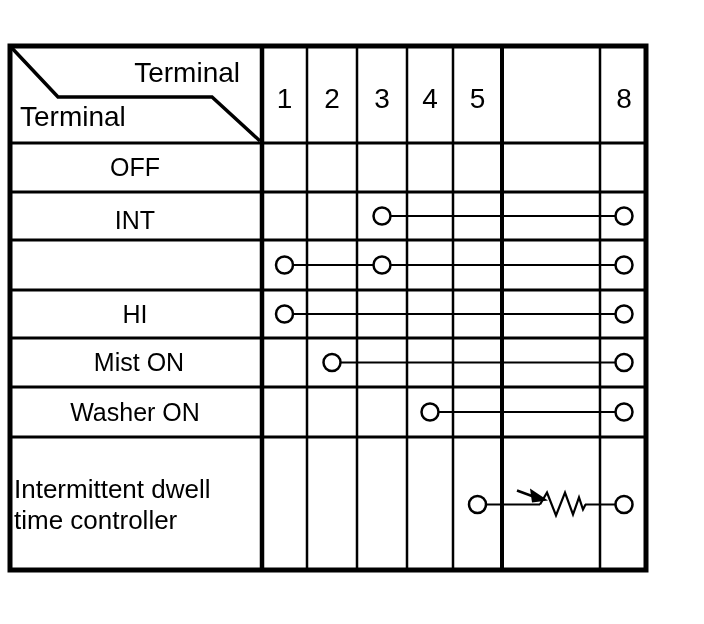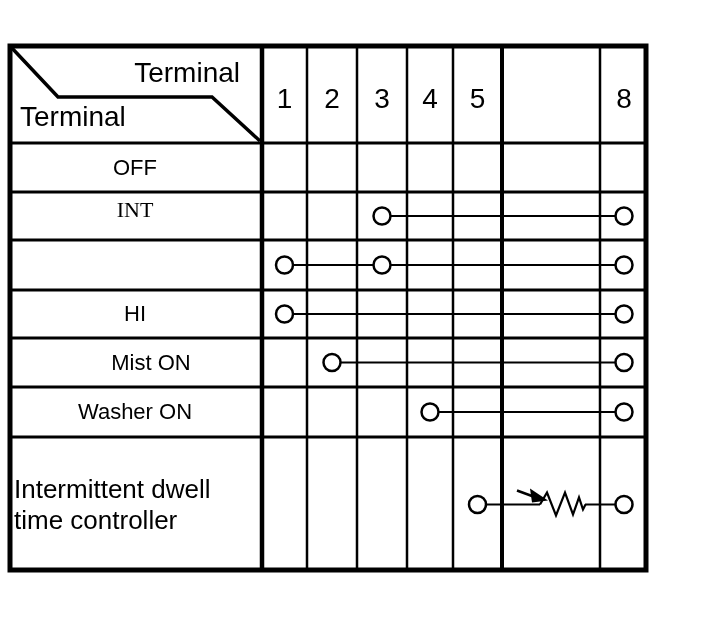--- a/index.html
+++ b/index.html
@@ -11,21 +11,21 @@
     font-family: "Liberation Sans", sans-serif;
     color: #000000;
     overflow: hidden;
   }
   .stage svg { position: absolute; left: 0; top: 0; }
   .lbl {
     position: absolute;
     display: flex;
     align-items: center;
     justify-content: center;
-    font-size: 22px;
+    font-size: 25px;
     line-height: 1.15;
     white-space: pre-line;
   }
   .hdr-num { font-size: 28px; padding-top: 6px; }
   .corner-lbl { position: absolute; font-size: 28px; }
   .terminal-lbl { left: 8px; top: 57px; width: 232px; text-align: right; }
   .position-lbl { left: 20px; top: 101px; }
   .row-dwell {
     justify-content: flex-start;
     padding-left: 6px;
@@ -86,20 +86,20 @@
 
   <div class="lbl hdr-num" style="left:262px; top:44px; width:45px; height:99px;">1</div>
   <div class="lbl hdr-num" style="left:307px; top:44px; width:50px; height:99px;">2</div>
   <div class="lbl hdr-num" style="left:357px; top:44px; width:50px; height:99px;">3</div>
   <div class="lbl hdr-num" style="left:407px; top:44px; width:46px; height:99px;">4</div>
   <div class="lbl hdr-num" style="left:453px; top:44px; width:49px; height:99px;">5</div>
   <div class="lbl hdr-num" style="left:502px; top:44px; width:98px; height:99px;"></div>
   <div class="lbl hdr-num" style="left:600px; top:44px; width:48px; height:99px;">8</div>
 
   <div class="lbl" style="left:8px; top:143px; width:254px; height:49px;">OFF</div>
-  <div class="lbl" style="left:8px; top:186px; width:254px; height:48px;font-family:Liberation Serif, serif;">INT</div>
+  <div class="lbl" style="left:8px; top:196px; width:254px; height:48px;">INT</div>
   <div class="lbl" style="left:8px; top:290px; width:254px; height:48px;">HI</div>
-  <div class="lbl" style="left:24px; top:338px; width:254px; height:49px;">Mist ON</div>
+  <div class="lbl" style="left:12px; top:338px; width:254px; height:49px;">Mist ON</div>
   <div class="lbl" style="left:8px; top:387px; width:254px; height:50px;">Washer ON</div>
   <div class="lbl row-dwell" style="left:8px; top:437px; width:254px; height:135px;">Intermittent dwell
 time controller</div>
 
 </div>
 
 </body></html>

